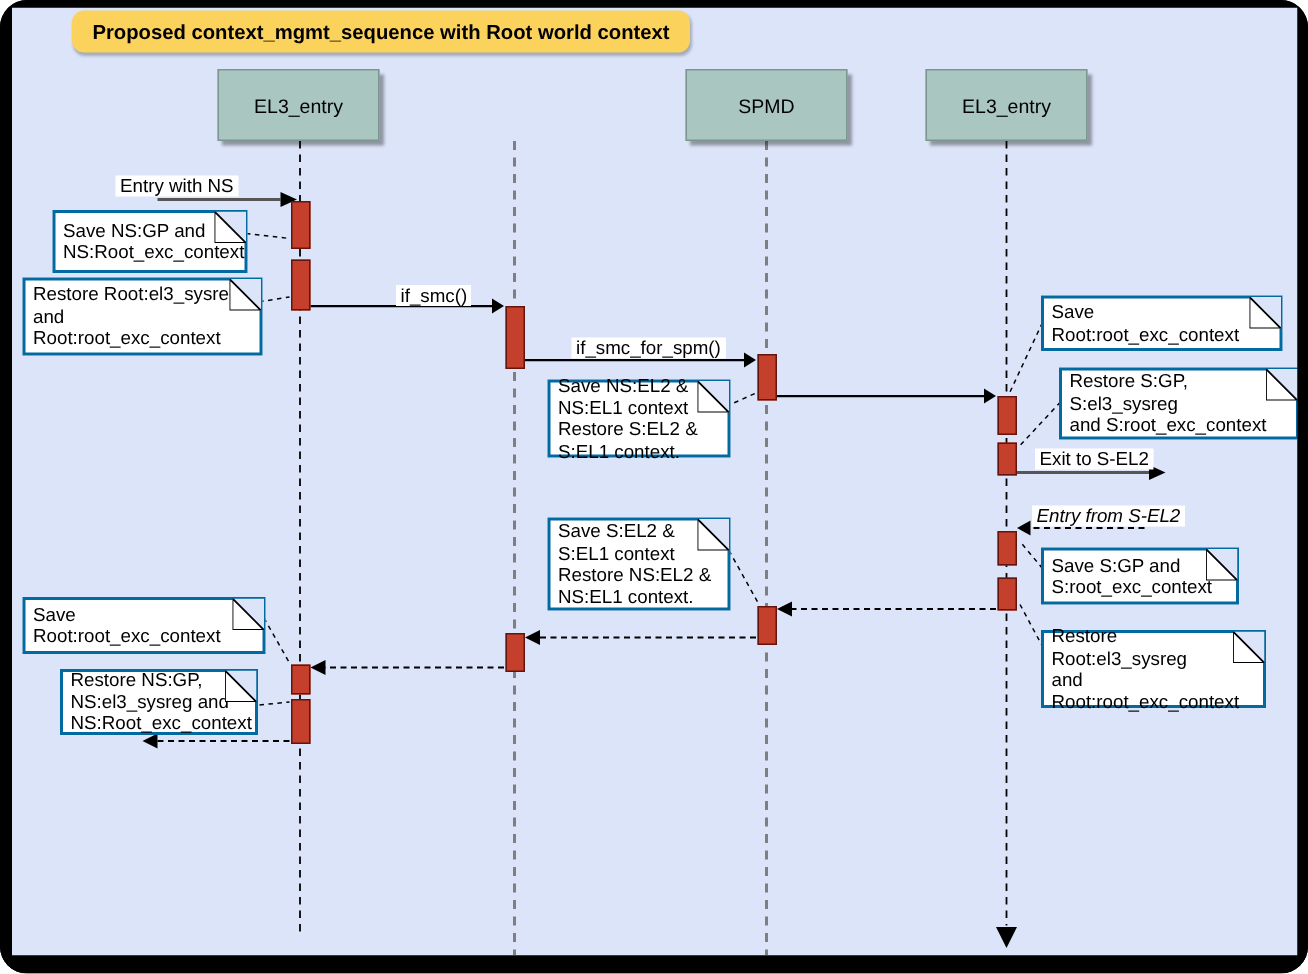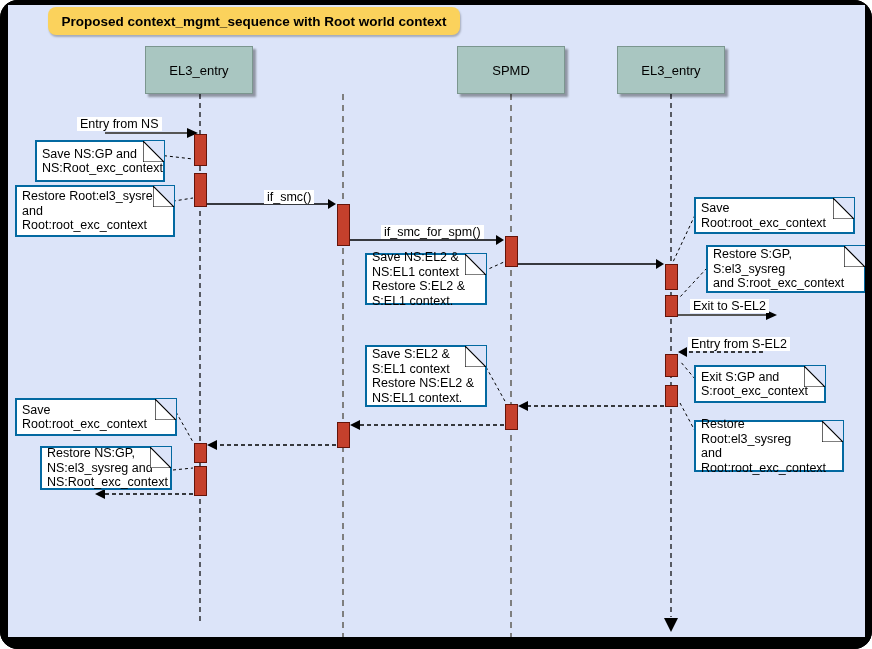--- a/index.html
+++ b/index.html
@@ -131,25 +131,25 @@
   <div class="bar" style="left:193.5px; top:466px; height:30px;"></div>
   <div class="bar" style="left:336.5px; top:204px; height:42px;"></div>
   <div class="bar" style="left:336.5px; top:422px; height:26px;"></div>
   <div class="bar" style="left:504.5px; top:236px; height:31px;"></div>
   <div class="bar" style="left:504.5px; top:404px; height:26px;"></div>
   <div class="bar" style="left:664.5px; top:264px; height:26px;"></div>
   <div class="bar" style="left:664.5px; top:295px; height:22px;"></div>
   <div class="bar" style="left:664.5px; top:354px; height:23px;"></div>
   <div class="bar" style="left:664.5px; top:385px; height:22px;"></div>
 
-  <div class="msg-label" style="left:77px;  top:117px;">Entry from NS</div>
+  <div class="msg-label" style="left:77px;  top:117px;">Entry with NS</div>
   <div class="msg-label" style="left:264px; top:190px;">if_smc()</div>
   <div class="msg-label" style="left:381px; top:225px;">if_smc_for_spm()</div>
   <div class="msg-label" style="left:690px; top:299px;">Exit to S-EL2</div>
-  <div class="msg-label" style="left:688px; top:337px;">Entry from S-EL2</div>
+  <div class="msg-label" style="left:688px; top:337px;font-style:italic;">Entry from S-EL2</div>
 
   <div class="note" style="left:35px; top:140px; width:130px; height:42px;">
     <span class="note-text">Save NS:GP and
 NS:Root_exc_context</span>
     <span class="fold">
         <svg viewBox="0 0 21 21">
           <polygon class="fold-bg" points="0,0 21,0 21,21"></polygon>
           <polygon class="fold-flap" points="0,0 21,21 0,21"></polygon>
         </svg>
       </span>
@@ -190,21 +190,21 @@
     <span class="note-text">Restore S:GP, S:el3_sysreg
 and S:root_exc_context</span>
     <span class="fold">
         <svg viewBox="0 0 21 21">
           <polygon class="fold-bg" points="0,0 21,0 21,21"></polygon>
           <polygon class="fold-flap" points="0,0 21,21 0,21"></polygon>
         </svg>
       </span>
   </div>
   <div class="note" style="left:694px; top:365px; width:132px; height:38px;">
-    <span class="note-text">Exit S:GP and
+    <span class="note-text">Save S:GP and
 S:root_exc_context</span>
     <span class="fold">
         <svg viewBox="0 0 21 21">
           <polygon class="fold-bg" points="0,0 21,0 21,21"></polygon>
           <polygon class="fold-flap" points="0,0 21,21 0,21"></polygon>
         </svg>
       </span>
   </div>
   <div class="note" style="left:694px; top:420px; width:150px; height:52px;">
     <span class="note-text">Restore Root:el3_sysreg

